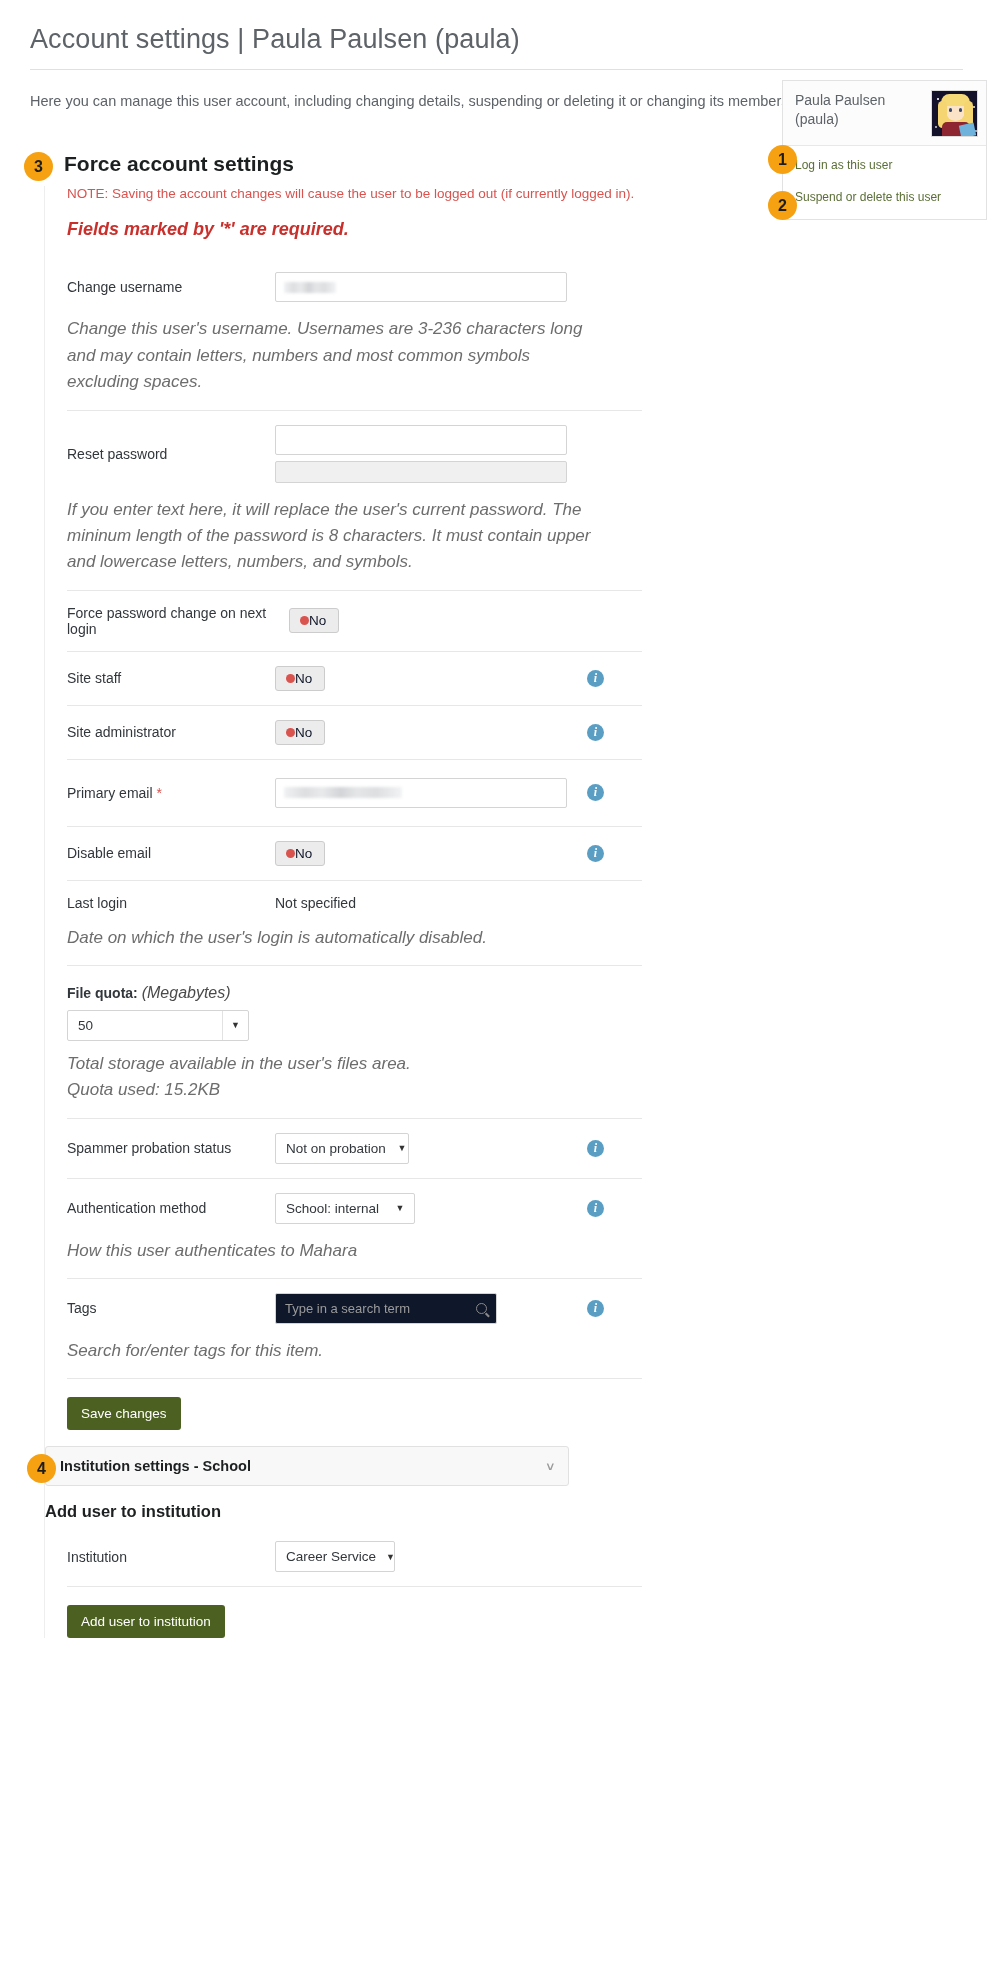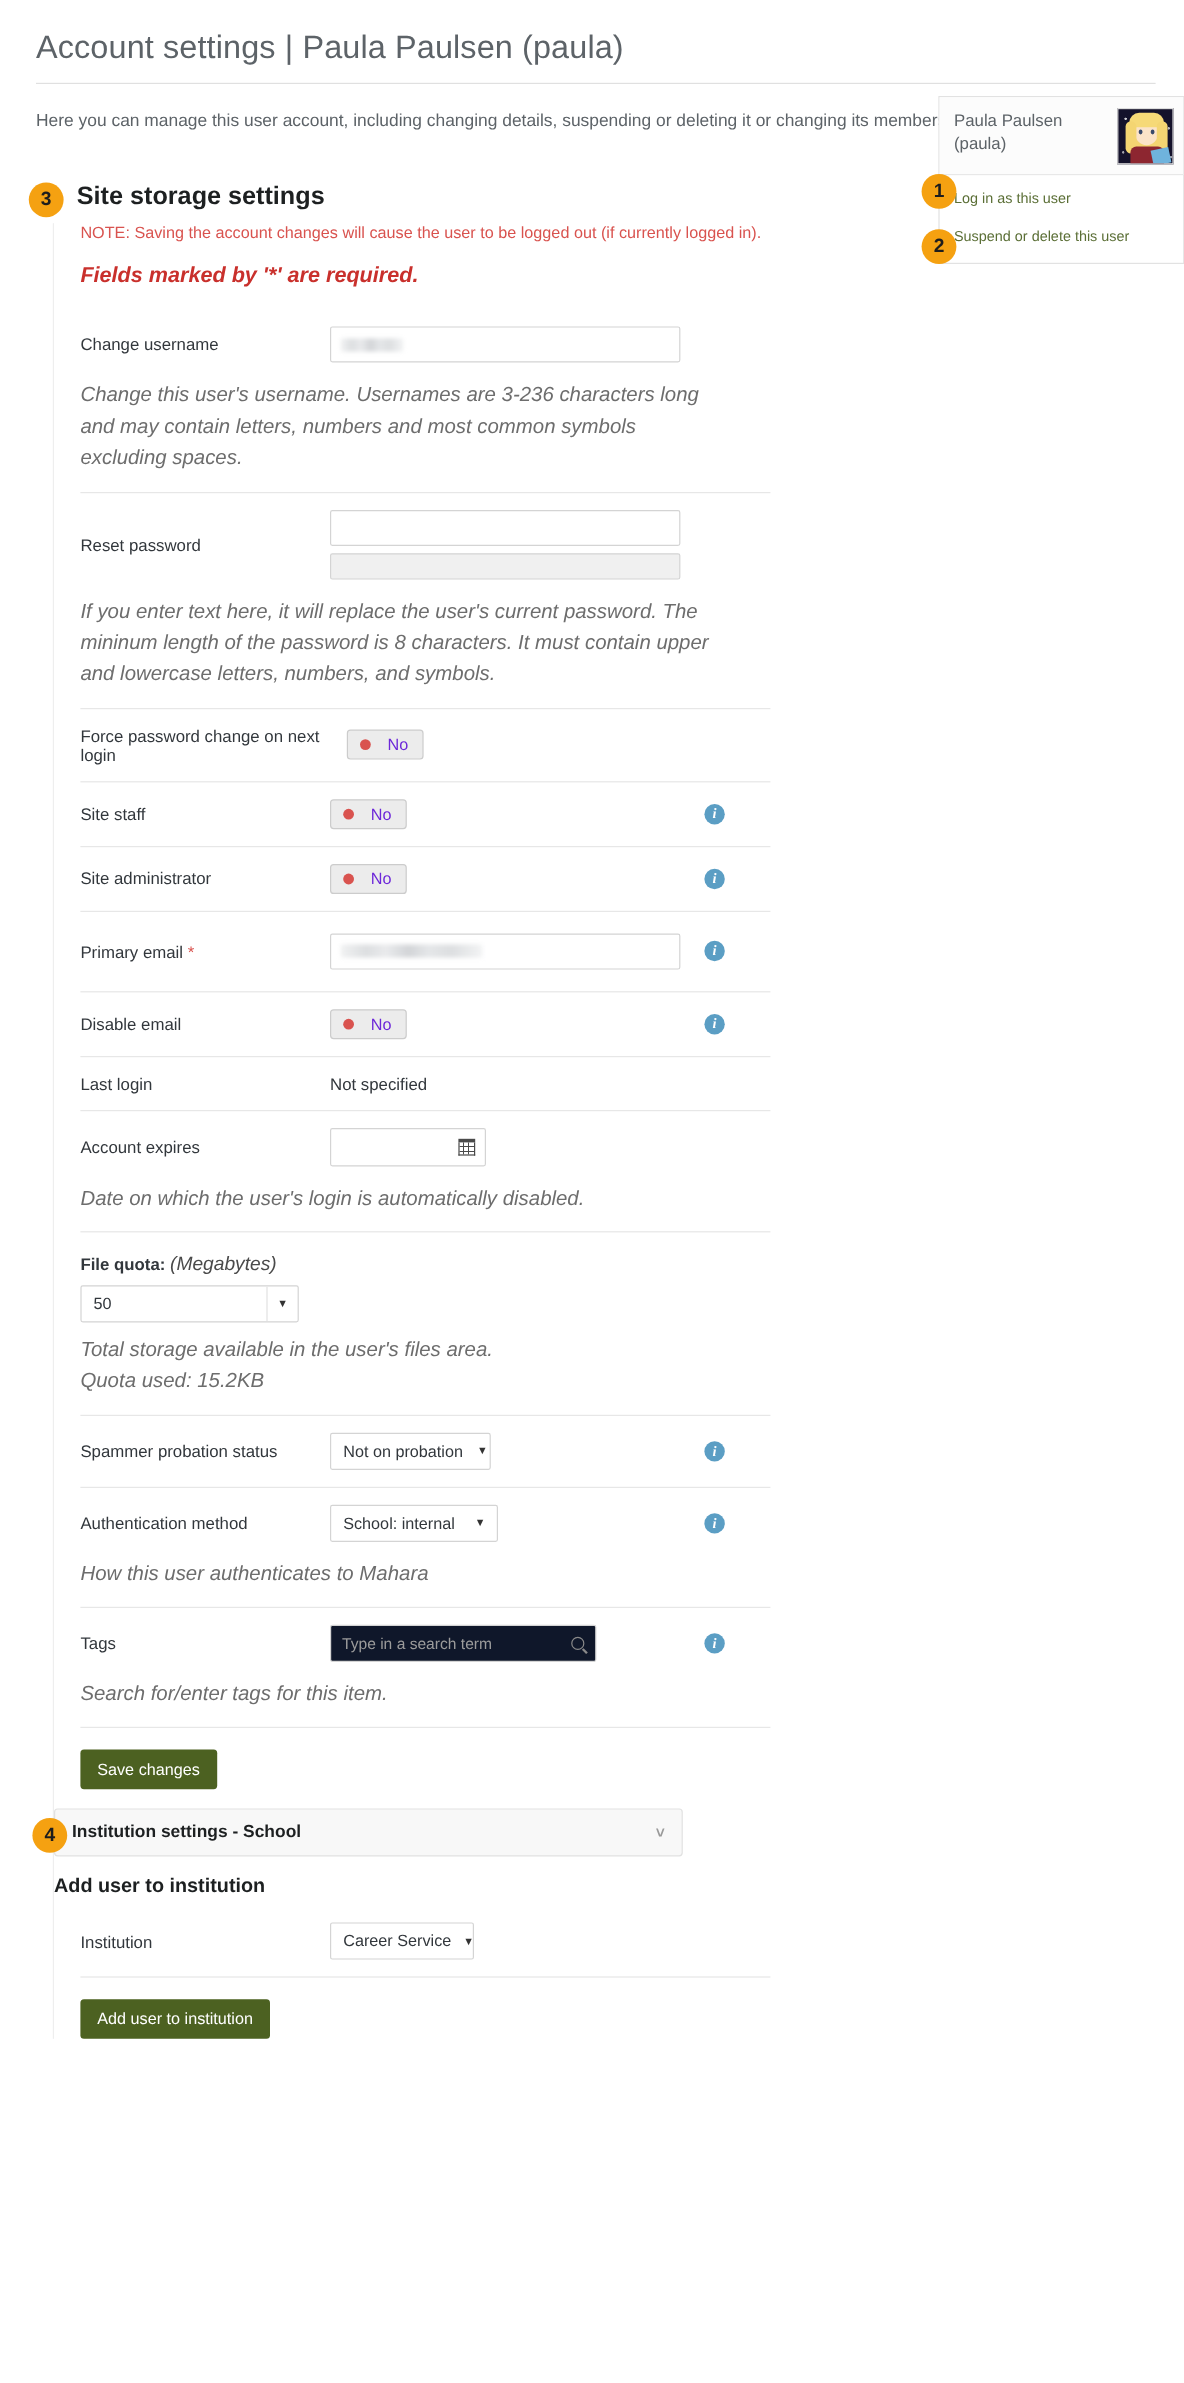--- a/index.html
+++ b/index.html
@@ -194,27 +194,27 @@
     width: 292px; height: 22px;
     border: 1px solid #d4d4d4;
     background: #f0f0f0;
     border-radius: 2px;
     margin-top: 6px;
   }
 
   .toggle-btn {
     display: inline-flex;
     align-items: center;
-    gap: 14px;
+    gap: 0;
     background: #ececec;
     border: 1px solid #ccc;
     border-radius: 3px;
     padding: 4px 12px 4px 10px;
     font-size: 13.5px;
-    color: #6d28d9;
+    color: #0f172a;
     cursor: pointer;
     font-family: "Liberation Sans", sans-serif;
   }
   .dot-red { width: 9px; height: 9px; border-radius: 50%; background: #d9534f; display: inline-block; }
 
   .info-icon {
     position: absolute;
     right: 38px;
     width: 17px; height: 17px;
     border-radius: 50%;
@@ -365,21 +365,21 @@
         <a class="side-link" href="#">Suspend or delete this user</a>
       </div>
       <div class="badge" style="left:-15px; top:64px;">1</div>
       <div class="badge" style="left:-15px; top:110px;">2</div>
     </div>
 
     <div class="main-col">
 
       <div class="section-head">
         <div class="badge" style="left:-18px; top:0;">3</div>
-        <h2 class="section-title" style="margin-left:22px;">Site storage settings</h2>
+        <h2 class="section-title" style="margin-left:22px;">Force account settings</h2>
       </div>
 
       <div class="form-col">
 
         <div class="note">NOTE: Saving the account changes will cause the user to be logged out (if currently logged in).</div>
         <div class="required-note">Fields marked by '*' are required.</div>
 
         <div class="frow">
           <div class="flabel">Change username</div>
           <div class="fctl">
@@ -455,31 +455,20 @@
           <span class="info-icon">i</span>
         </div>
 
         <div class="frow sep">
           <div class="flabel">Last login</div>
           <div class="fctl">
             <span class="static-val">Not specified</span>
           </div>
         </div>
 
-        <div class="frow sep">
-          <div class="flabel">Account expires</div>
-          <div class="fctl">
-            <div class="date-wrap">
-              <span class="cal-icon">
-                <span class="top"></span>
-                  <span class="grid"></span>
-              </span>
-            </div>
-          </div>
-        </div>
         <div class="fhelp">Date on which the user's login is automatically disabled.</div>
 
         <div class="quota-block">
           <div class="quota-label">
             <span>File quota:</span>
             <em>(Megabytes)</em>
           </div>
           <div class="select-box quota">
             <span class="val">50</span>
             <span class="arrow">▼</span>

